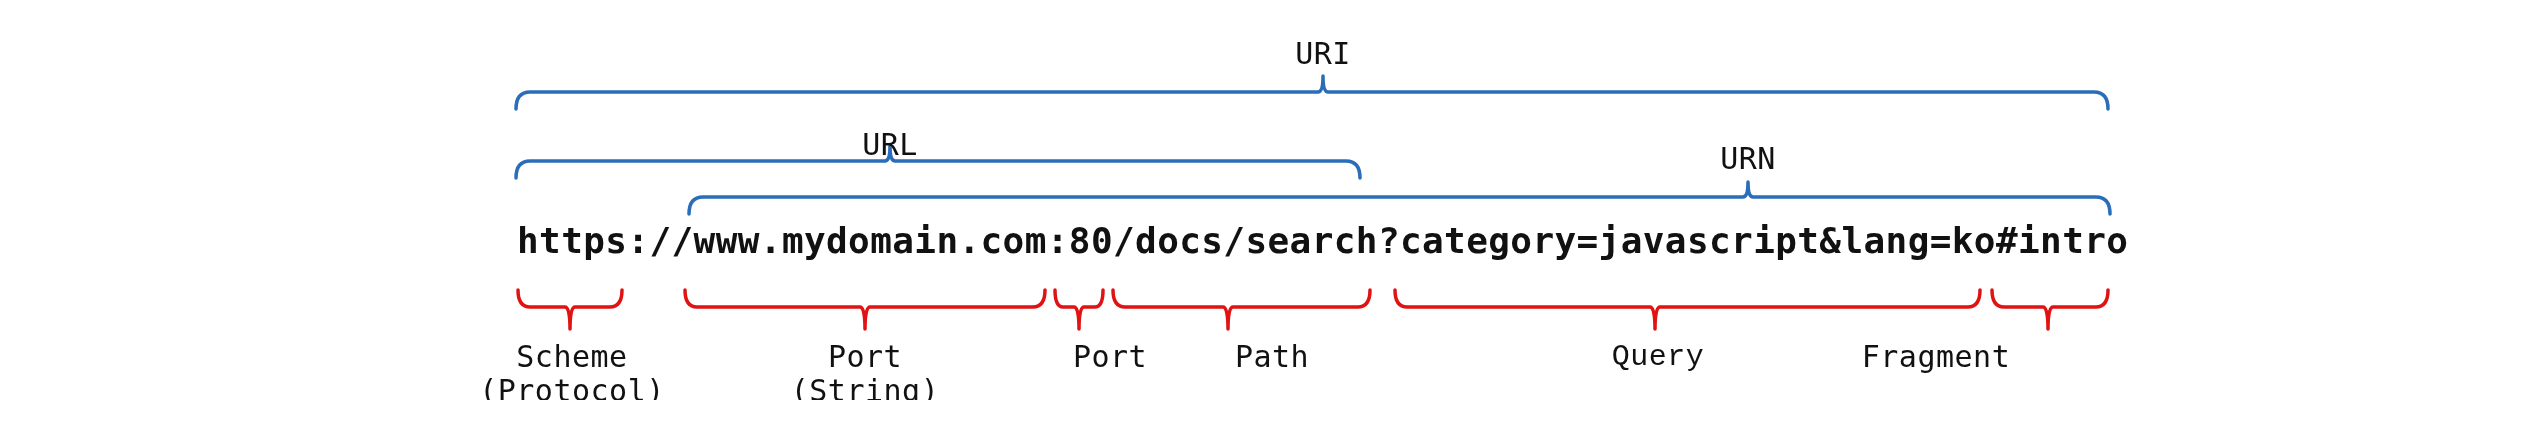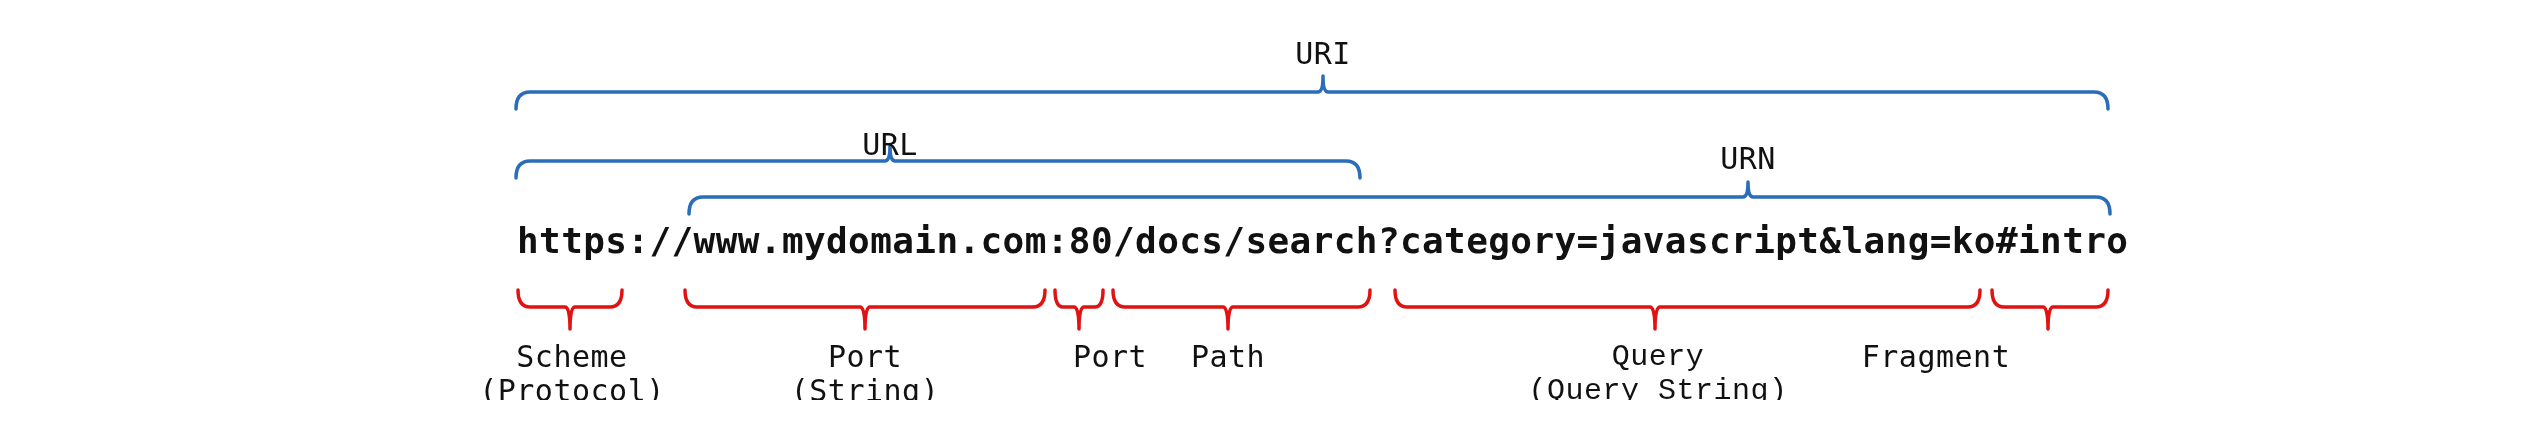--- a/index.html
+++ b/index.html
@@ -91,24 +91,23 @@
     <div>Scheme</div>
     <div>(Protocol)</div>
   </div>
   <div class="part-label" style="left:865px;">
     <div>Port</div>
     <div>(String)</div>
   </div>
   <div class="part-label" style="left:1110px;">
     <div>Port</div>
   </div>
-  <div class="part-label" style="left:1228px;text-align:right;">
+  <div class="part-label" style="left:1272px;text-align:right;">
     <div>Path</div>
   </div>
   <div class="part-label" style="left:1658px;font-family:Liberation Mono, monospace;">
     <div>Query</div>
-    <div>(Query String)</div>
   </div>
   <div class="part-label" style="left:1936px;">
     <div>Fragment</div>
   </div>
 
 </div>
 
 </body></html>

